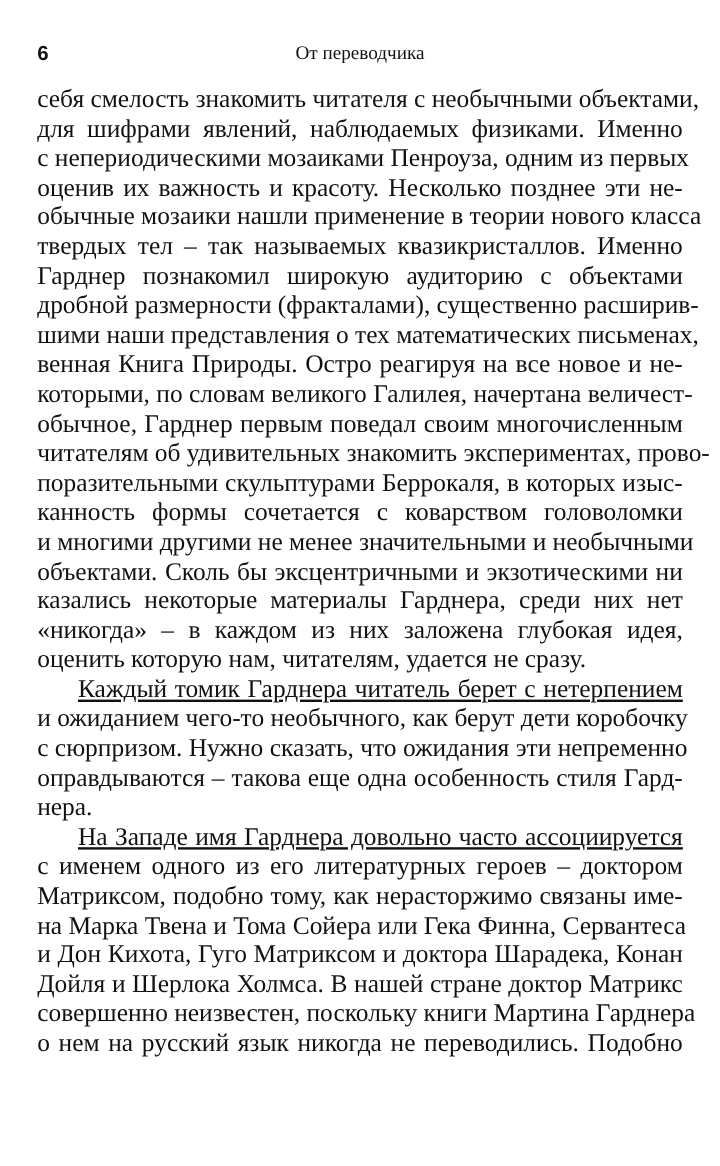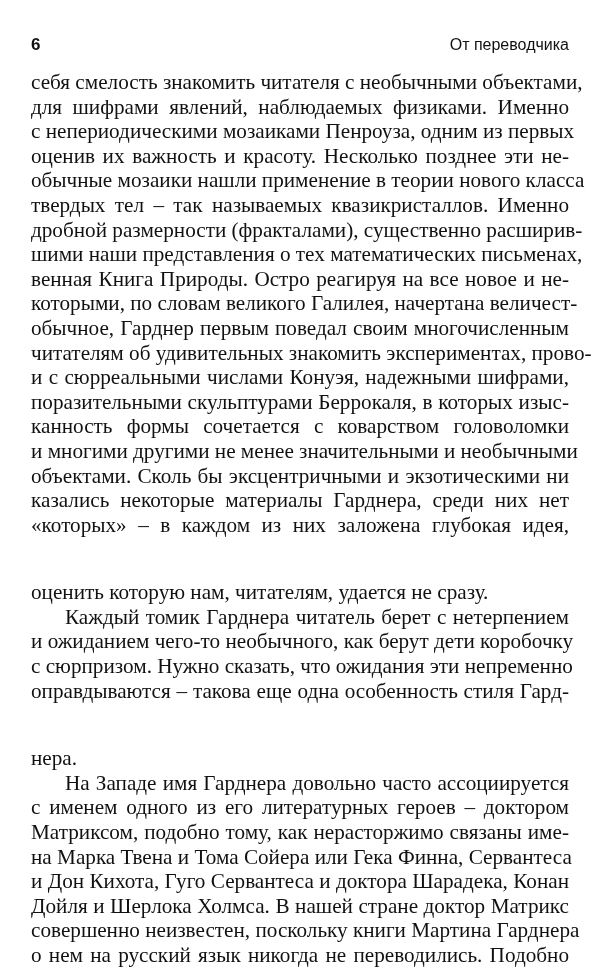--- a/index.html
+++ b/index.html
@@ -1,66 +1,66 @@
 <!DOCTYPE html>
 <html><head>
 <meta charset="utf-8">
 <style>
   html, body { margin: 0; padding: 0; background: #ffffff; }
   body { width: 600px; height: 972px; position: relative; overflow: hidden; color: #111; }
   .header { position: absolute; top: 33px; left: 31px; right: 31px; height: 24px; }
   .page-number { position: absolute; left: 0; top: 0; font-family: "Liberation Sans", sans-serif; font-weight: bold; font-size: 17px; line-height: 24px; }
-  .running-title { position: absolute; left: 0; right: 0; top: 0; text-align: right; font-family: Liberation Sans, sans-serif; font-size: 16px; line-height: 24px; }
+  .running-title { position: absolute; left: 0; right: 0; top: 0; text-align: center; font-family: Liberation Serif, serif; font-size: 16px; line-height: 24px; }
   .body-text { position: absolute; top: 70px; left: 31px; width: 538px; font-family: "Liberation Serif", serif; font-size: 21.2px; line-height: 24.6px; }
   .line { display: block; height: 24.6px; white-space: nowrap; text-align: justify; text-align-last: justify; }
-  .line.last { text-align-last: left; margin-top: 43px; }
-  .line.indent { padding-left: 34px; }
+  .line.last { text-align-last: left; }
+  .line.indent { padding-left: 34px; text-decoration: underline; }
 </style>
 </head>
 <body>
 
 <div class="header">
   <span class="page-number">6</span>
   <div class="running-title">От переводчика</div>
 </div>
 
 <div class="body-text">
   <div>
     <span class="line">себя смелость знакомить читателя с необычными объектами,</span>
     <span class="line">для шифрами явлений, наблюдаемых физиками. Именно</span>
     <span class="line">с непериодическими мозаиками Пенроуза, одним из первых</span>
     <span class="line">оценив их важность и красоту. Несколько позднее эти не-</span>
     <span class="line">обычные мозаики нашли применение в теории нового класса</span>
     <span class="line">твердых тел – так называемых квазикристаллов. Именно</span>
+    <span class="line">Гарднер познакомил широкую аудиторию с объектами</span>
     <span class="line">дробной размерности (фракталами), существенно расширив-</span>
     <span class="line">шими наши представления о тех математических письменах,</span>
     <span class="line">венная Книга Природы. Остро реагируя на все новое и не-</span>
     <span class="line">которыми, по словам великого Галилея, начертана величест-</span>
     <span class="line">обычное, Гарднер первым поведал своим многочисленным</span>
     <span class="line">читателям об удивительных знакомить экспериментах, прово-</span>
-    <span class="line">и с сюрреальными числами Конуэя, надежными шифрами,</span>
     <span class="line">поразительными скульптурами Беррокаля, в которых изыс-</span>
     <span class="line">канность формы сочетается с коварством головоломки</span>
     <span class="line">и многими другими не менее значительными и необычными</span>
     <span class="line">объектами. Сколь бы эксцентричными и экзотическими ни</span>
     <span class="line">казались некоторые материалы Гарднера, среди них нет</span>
-    <span class="line">«которых» – в каждом из них заложена глубокая идея,</span>
+    <span class="line">«никогда» – в каждом из них заложена глубокая идея,</span>
     <span class="line last">оценить которую нам, читателям, удается не сразу.</span>
   </div>
   <div>
     <span class="line indent">Каждый томик Гарднера читатель берет с нетерпением</span>
     <span class="line">и ожиданием чего-то необычного, как берут дети коробочку</span>
     <span class="line">с сюрпризом. Нужно сказать, что ожидания эти непременно</span>
     <span class="line">оправдываются – такова еще одна особенность стиля Гард-</span>
     <span class="line last">нера.</span>
   </div>
   <div>
     <span class="line indent">На Западе имя Гарднера довольно часто ассоциируется</span>
     <span class="line">с именем одного из его литературных героев – доктором</span>
     <span class="line">Матриксом, подобно тому, как нерасторжимо связаны име-</span>
     <span class="line">на Марка Твена и Тома Сойера или Гека Финна, Сервантеса</span>
-    <span class="line">и Дон Кихота, Гуго Сервантеса и доктора Шарадека, Конан</span>
+    <span class="line">и Дон Кихота, Гуго Матриксом и доктора Шарадека, Конан</span>
     <span class="line">Дойля и Шерлока Холмса. В нашей стране доктор Матрикс</span>
     <span class="line">совершенно неизвестен, поскольку книги Мартина Гарднера</span>
     <span class="line">о нем на русский язык никогда не переводились. Подобно</span>
 
   </div>
 </div>
 
 </body></html>

